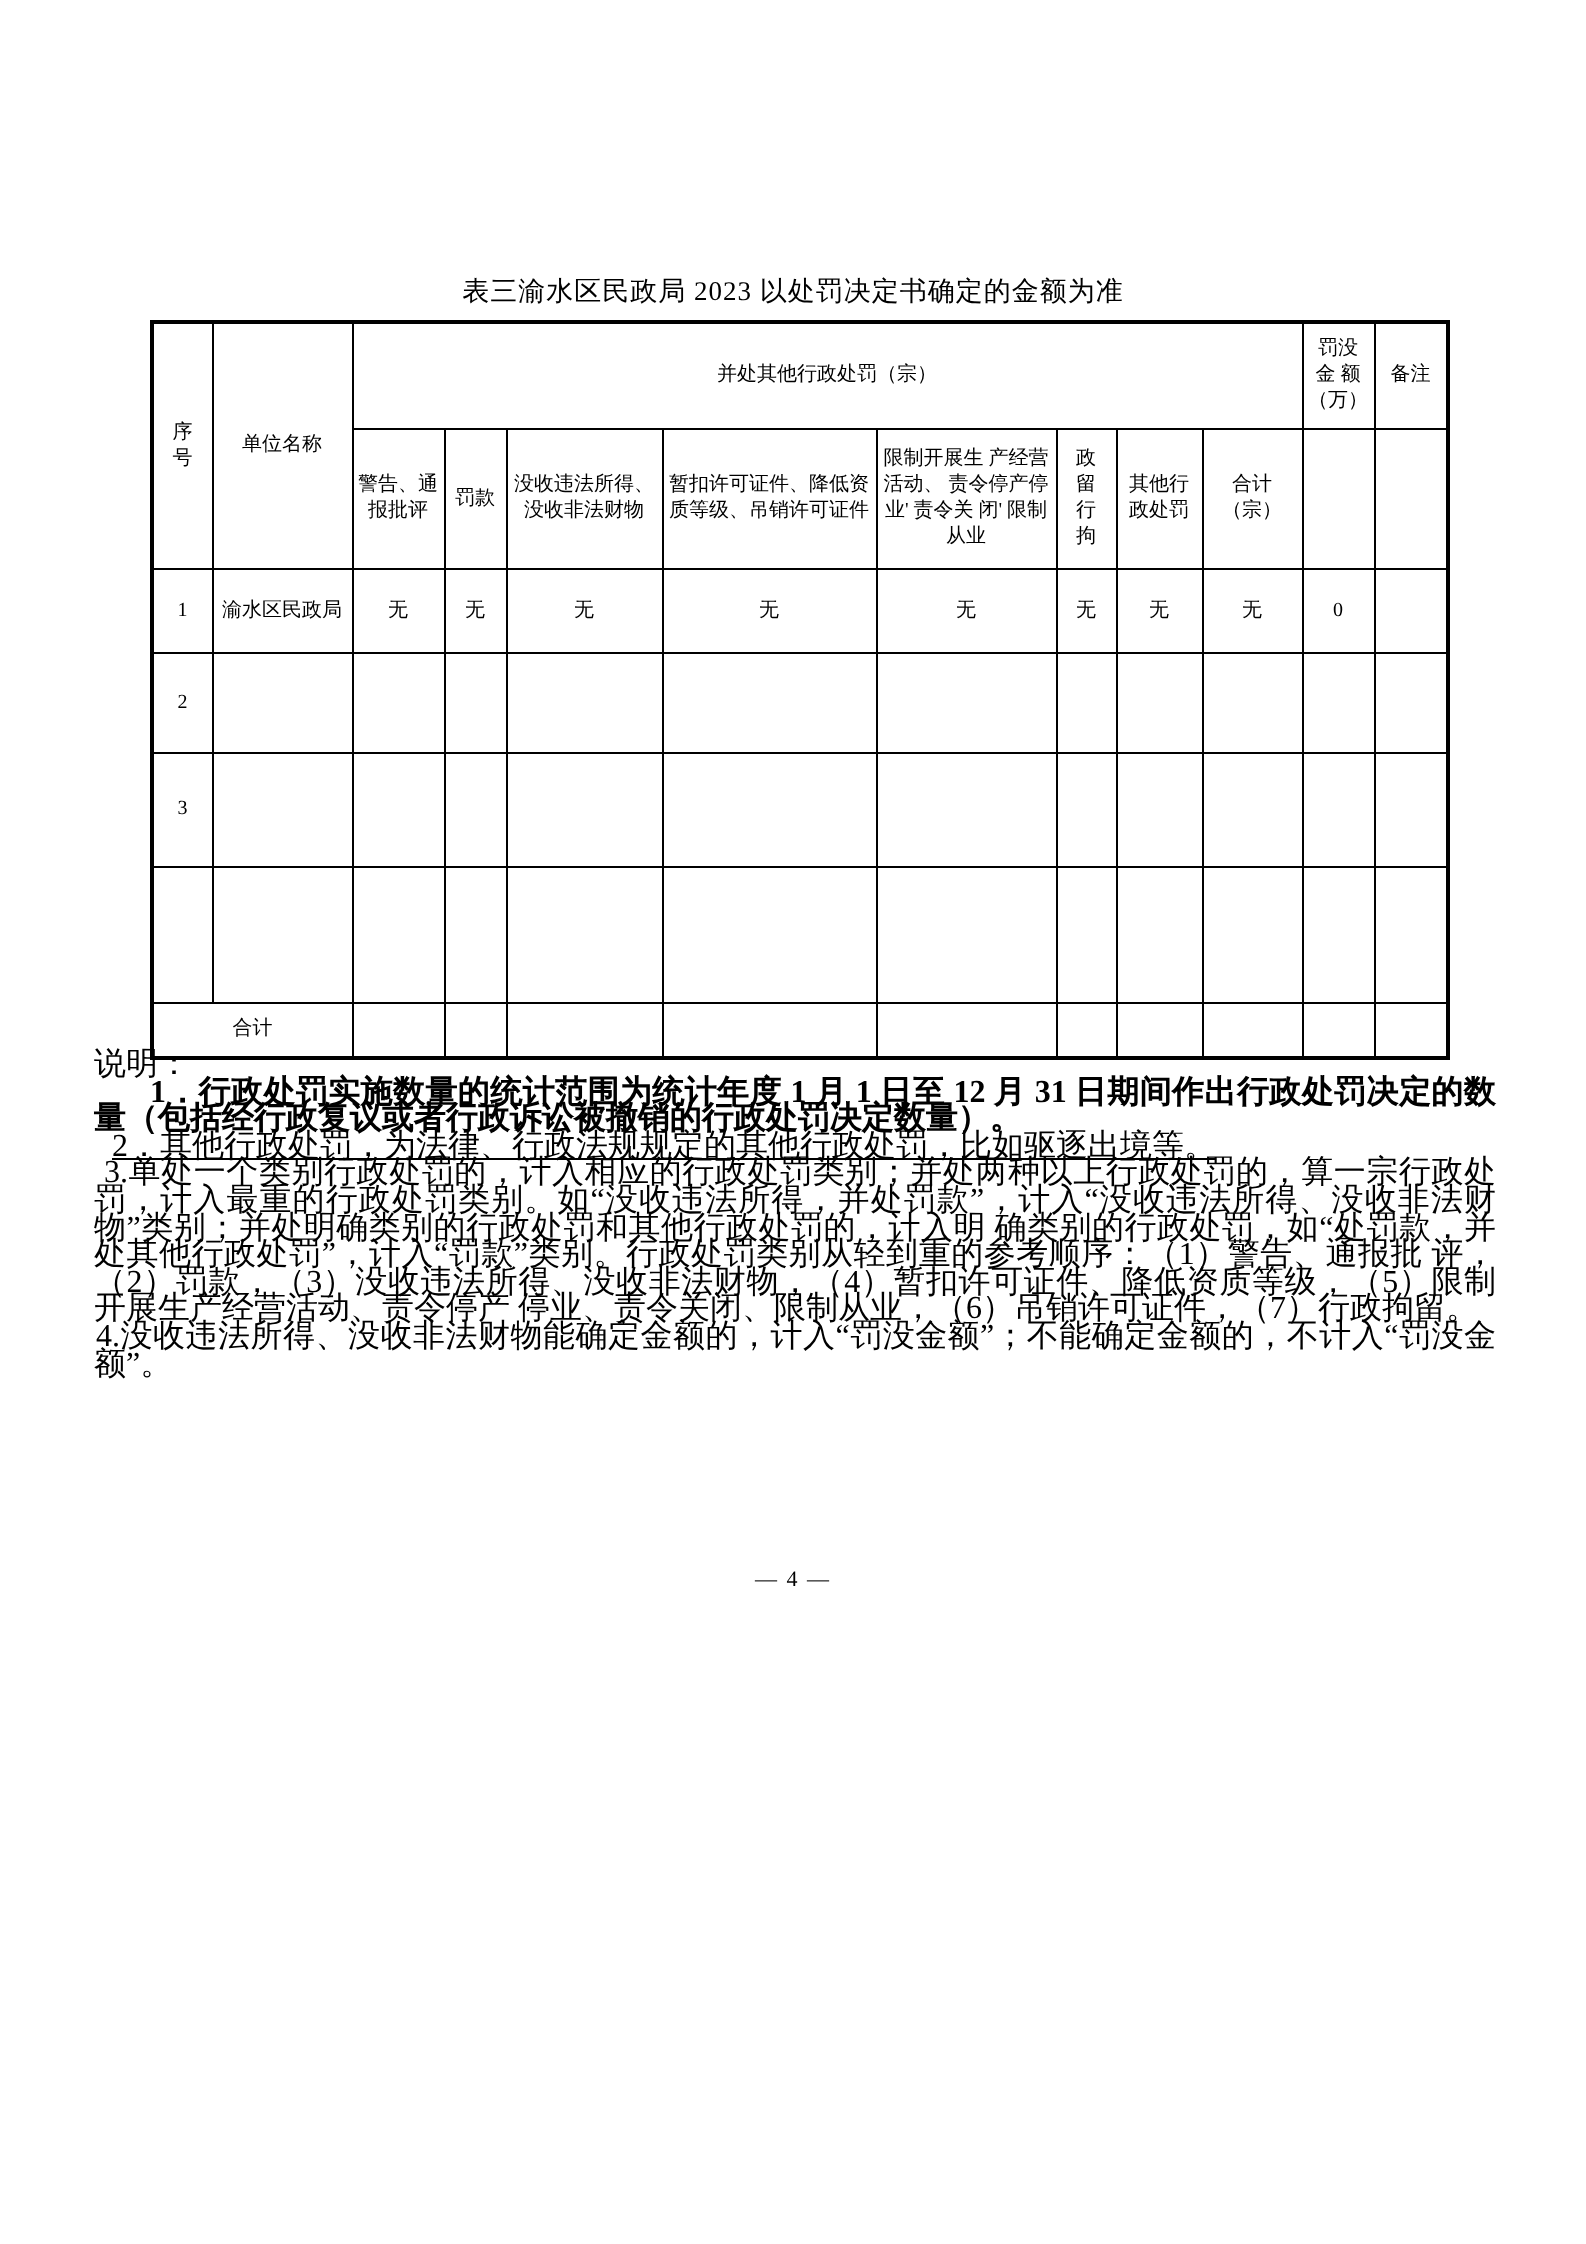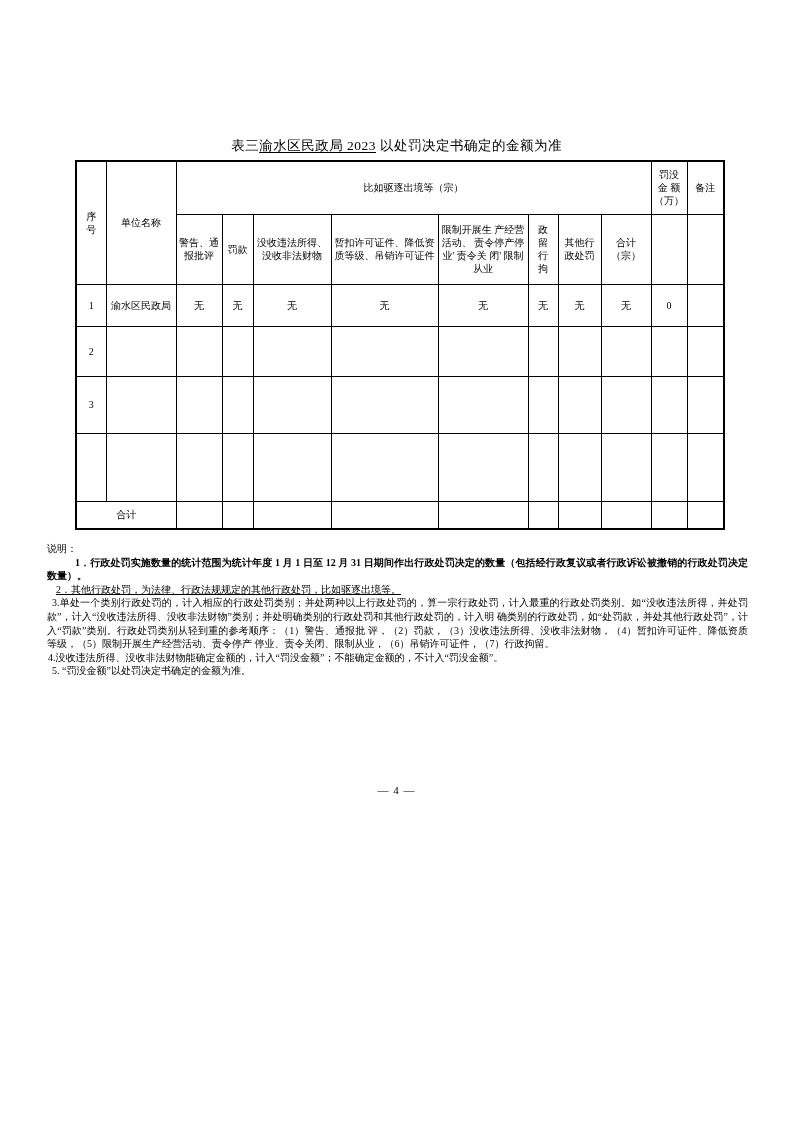--- a/index.html
+++ b/index.html
@@ -9,21 +9,21 @@
     background:#ffffff;
     color:#000;
     font-family:"Liberation Serif","DejaVu Serif",serif;
     overflow:hidden;
   }
   .doc-title {
     position:absolute; top:137px; left:0; width:100%;
     text-align:center; font-size:13.5px; letter-spacing:0.5px;
     white-space:nowrap;
   }
-  .doc-title .u {text-decoration:underline; text-underline-offset:2px;}
+  .doc-title .u {text-underline-offset:2px;}
 
   table.stat {
     position:absolute; left:75px; top:160px; width:648px;
     border-collapse:collapse; table-layout:fixed;
     border:2px solid #000;
   }
   table.stat th, table.stat td {
     border:1px solid #000;
     font-weight:normal;
     text-align:center; vertical-align:middle;
@@ -39,22 +39,22 @@
   tr.drow3 {height:57px;}
   tr.drow4 {height:68px;}
   tr.trow  {height:28px;}
   .seq-cell {font-size:10.5px; line-height:40px; padding:0;}
   .detain-cell {font-size:10px; line-height:15px; padding:0;}
   .data-cell {font-size:11px;}
   .group-cell {font-size:10.5px;}
   .fine-cell {font-size:10px; line-height:14px;font-family:Liberation Serif, serif;}
 
   .notes {
-    position:absolute; left:47px; top:542px; width:701px;
-    font-size:10px; line-height:13.6px;
+    position:absolute; left:47px; top:526px; width:701px;
+    font-size:16px; line-height:13.6px;
     text-align:justify;
   }
   .notes p {margin:0;}
   .n1 {text-indent:28px;font-weight:bold;}
   .n2 {text-indent:9px;text-decoration:underline;}
   .n3 {text-indent:5px;}
   .n4 {text-indent:1px;}
   .n5 {text-indent:5px;}
 
   .page-footer {
@@ -85,21 +85,21 @@
         <col style="width:50px">
         <col style="width:36px">
         <col style="width:37px">
     </colgroup>
 
     <tbody>
         <tr class="hrow1">
       <th rowspan="2" class="seq-cell">序
 号</th>
       <th rowspan="2">单位名称</th>
-      <th colspan="8" class="group-cell">比如驱逐出境等（宗）</th>
+      <th colspan="8" class="group-cell">并处其他行政处罚（宗）</th>
       <th class="fine-cell">罚没
 金 额
 （万）</th>
       <th>备注</th>
     </tr>
     <tr class="hrow2">
       <th>警告、通报批评</th>
       <th>罚款</th>
       <th>没收违法所得、没收非法财物</th>
       <th>暂扣许可证件、降低资质等级、吊销许可证件</th>
@@ -190,18 +190,17 @@
     </tr>
   </tbody>
     </table>
 
   <div class="notes">
     <p>说明：</p>
     <p class="n1">1．行政处罚实施数量的统计范围为统计年度 1 月 1 日至 12 月 31 日期间作出行政处罚决定的数量（包括经行政复议或者行政诉讼被撤销的行政处罚决定数量）。</p>
     <p class="n2">2．其他行政处罚，为法律、行政法规规定的其他行政处罚，比如驱逐出境等。</p>
     <p class="n3">3.单处一个类别行政处罚的，计入相应的行政处罚类别；并处两种以上行政处罚的，算一宗行政处罚，计入最重的行政处罚类别。如“没收违法所得，并处罚款”，计入“没收违法所得、没收非法财物”类别；并处明确类别的行政处罚和其他行政处罚的，计入明 确类别的行政处罚，如“处罚款，并处其他行政处罚”，计入“罚款”类别。行政处罚类别从轻到重的参考顺序：（1）警告、通报批 评，（2）罚款，（3）没收违法所得、没收非法财物，（4）暂扣许可证件、降低资质等级，（5）限制开展生产经营活动、责令停产 停业、责令关闭、限制从业，（6）吊销许可证件，（7）行政拘留。</p>
     <p class="n4">4.没收违法所得、没收非法财物能确定金额的，计入“罚没金额”；不能确定金额的，不计入“罚没金额”。</p>
-    <p class="n5">5. “罚没金额”以处罚决定书确定的金额为准。</p>
   </div>
 
   <div class="page-footer">— 4 —</div>
 
 </div>
 
 </body></html>

